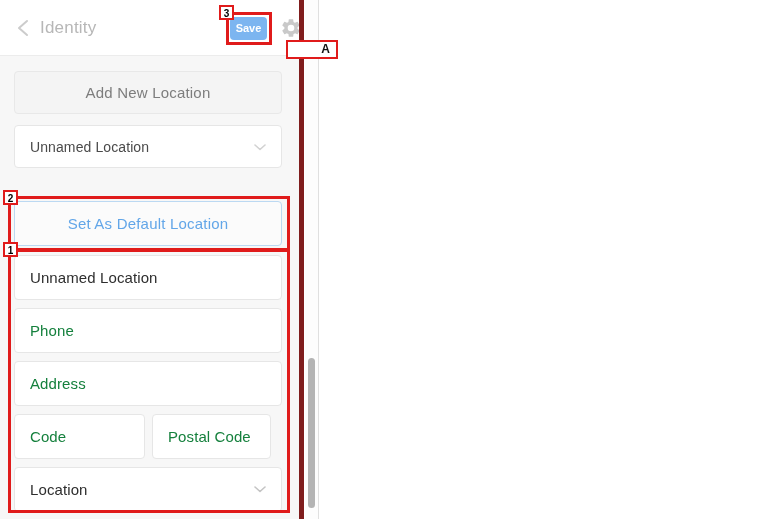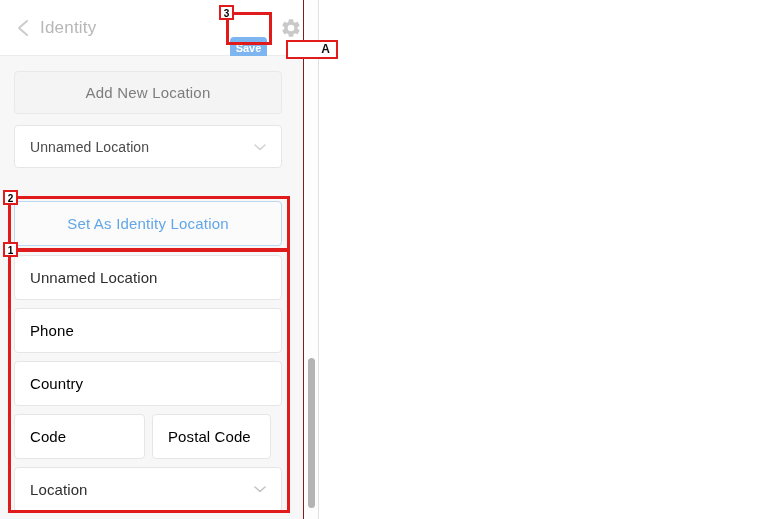--- a/index.html
+++ b/index.html
@@ -18,21 +18,21 @@
 
   
   #app-panel {
     position: absolute;
     left: 0;
     top: 0;
     width: 304px;
     height: 519px;
     background: #f7f7f7;
     box-sizing: border-box;
-    border-right: 1px solid #7f1d1d;
+    border-right: 5px solid #7f1d1d;
     overflow: hidden;
   }
 
   
   #app-header {
     position: absolute;
     left: 0;
     top: 0;
     width: 304px;
     height: 56px;
@@ -69,21 +69,20 @@
     border: none;
     border-radius: 4px;
     color: #ffffff;
     font-family: "Liberation Sans", sans-serif;
     font-size: 11px;
     font-weight: bold;
     line-height: 23px;
     text-align: center;
     padding: 0;
     cursor: pointer;
-    margin-top: 20px;
   }
   #gear-button {
     position: absolute;
     left: 280px;
     top: 17px;
     width: 22px;
     height: 22px;
     cursor: pointer;
   }
   #gear-button svg { display: block; }
@@ -174,21 +173,21 @@
     cursor: text;
   }
   .field-text {
     position: absolute;
     left: 15px;
     top: 13px;
     font-size: 15px;
     letter-spacing: 0.1px;
   }
   .value-text { color: #2e2e2e; }
-  .ph-text { color: #000000; }
+  .ph-text { color: #15803d; }
 
   #field-name        { top: 199px; }
   #field-phone       { top: 252px; }
   #field-address     { top: 305px; }
   #field-city        { left: 14px; top: 358px; width: 131px; }
   #field-postal      { left: 152px; top: 358px; width: 119px; }
   #field-country     { top: 411px; cursor: pointer; }
   #field-country .field-text { color: #2e2e2e; }
 
   
@@ -299,33 +298,33 @@
     <div class="card" id="location-select">
       <span id="location-select-value">Unnamed Location</span>
       <span class="chev-down">
         <svg width="14" height="10" viewBox="0 0 14 10">
           <polyline points="2,3 7,7.5 12,3" fill="none" stroke="#d2d2d2" stroke-width="1.6" stroke-linecap="round" stroke-linejoin="round"></polyline>
         </svg>
       </span>
     </div>
 
     <div class="card" id="set-default-button">
-      <span id="set-default-label">Set As Identity Location</span>
+      <span id="set-default-label">Set As Default Location</span>
     </div>
 
     <div class="card field" id="field-name">
       <span class="field-text value-text">Unnamed Location</span>
     </div>
 
     <div class="card field" id="field-phone">
       <span class="field-text ph-text">Phone</span>
     </div>
 
     <div class="card field" id="field-address">
-      <span class="field-text ph-text">Country</span>
+      <span class="field-text ph-text">Address</span>
     </div>
 
     <div class="card field" id="field-city">
       <span class="field-text ph-text">Code</span>
     </div>
 
     <div class="card field" id="field-postal">
       <span class="field-text ph-text">Postal Code</span>
     </div>
 

